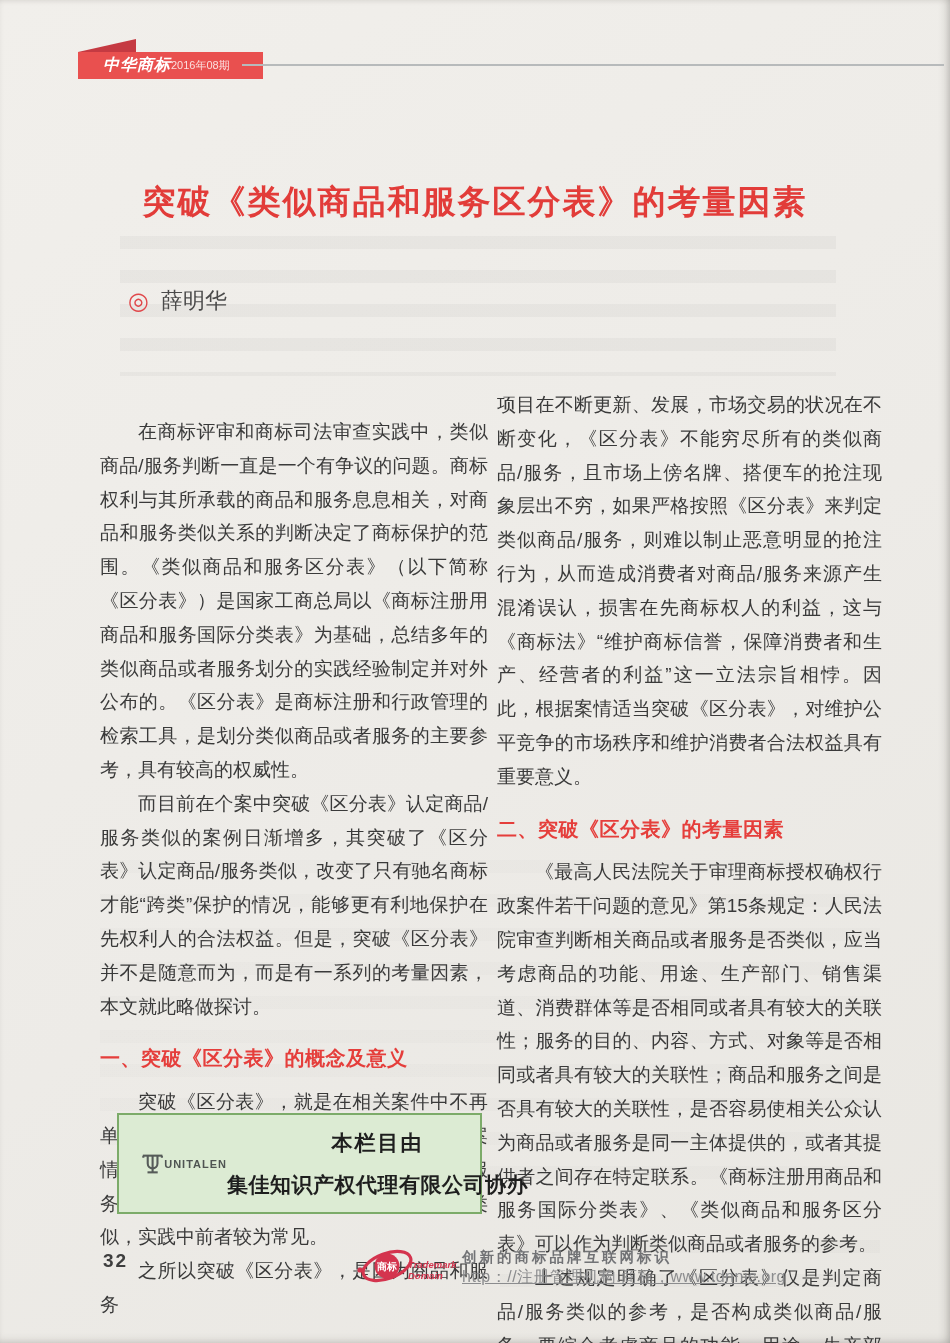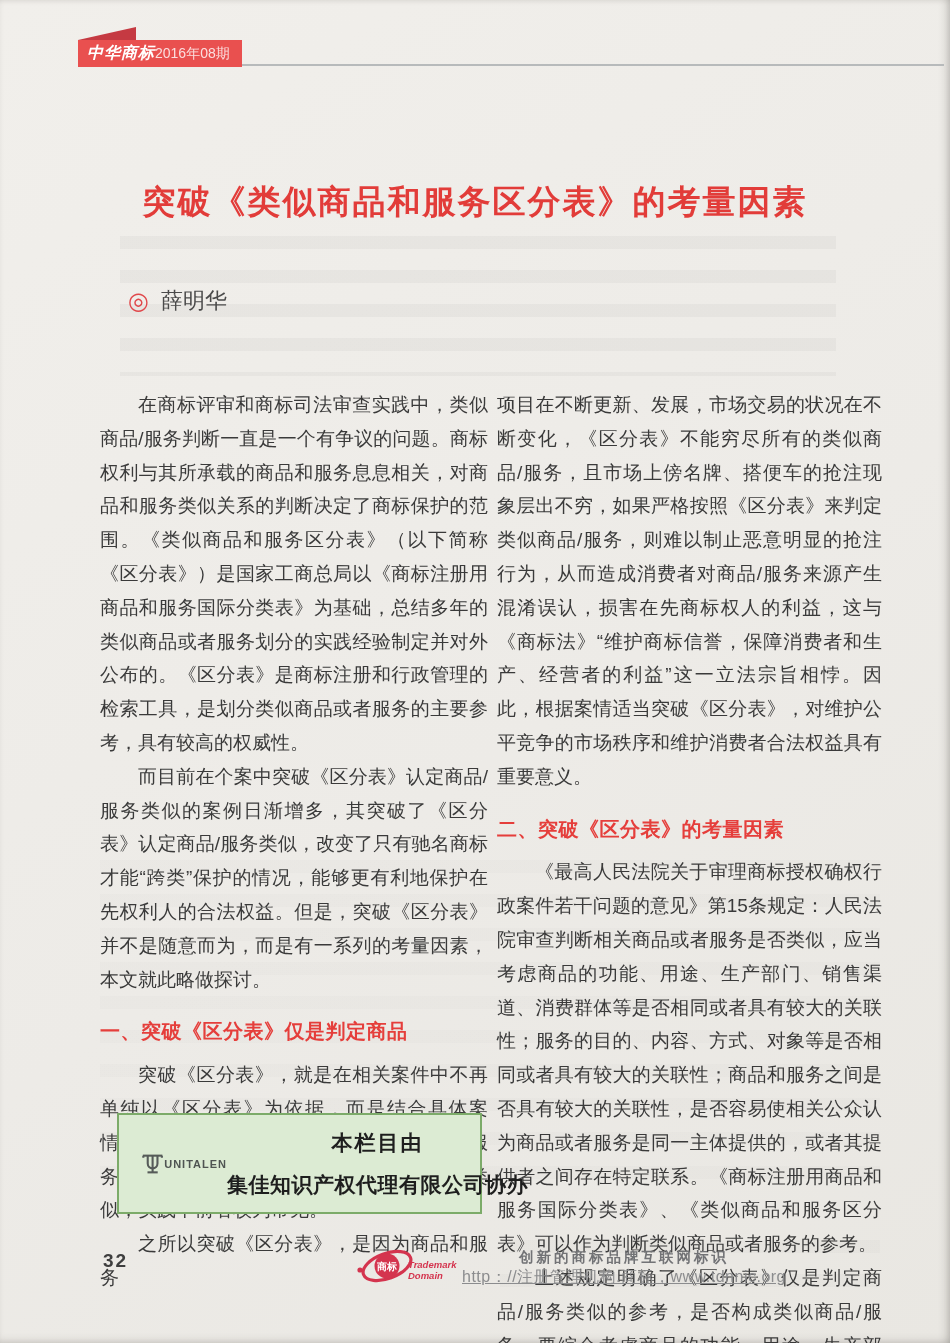--- a/index.html
+++ b/index.html
@@ -14,40 +14,40 @@
     box-shadow:inset -8px 0 10px -6px rgba(90,85,80,.35), inset 0 -6px 8px -5px rgba(90,85,80,.25), inset 0 4px 6px -4px rgba(120,115,110,.18);
   }
   
   .bleed{position:absolute;opacity:.055;pointer-events:none;
     background:repeating-linear-gradient(to bottom,#5a5a5a 0 13px,transparent 13px 34px);}
   .bleed.b1{left:120px;top:236px;width:716px;height:140px;}
   .bleed.b2{left:500px;top:1240px;width:380px;height:60px;opacity:.03;}
   .bleed.b3{left:100px;top:860px;width:780px;height:340px;opacity:.022;}
 
   
-  .ribbon{position:absolute;left:78px;top:40px;width:164px;height:27px;
-    background:#e9504f;display:flex;align-items:center;padding-left:9px;box-sizing:border-box;}
+  .ribbon{position:absolute;left:78px;top:52px;width:185px;height:27px;
+    background:#e9504f;display:flex;align-items:center;padding-left:25px;box-sizing:border-box;}
   .ribbon:before{content:"";position:absolute;left:0;top:-13px;width:58px;height:13px;
     background:#c53a42;clip-path:polygon(0 100%,100% 0,100% 100%);}
   .ribbon .mag{color:#ffffff;font-size:16px;font-weight:bold;font-style:italic;
     font-family:"DejaVu Serif","Liberation Serif",serif;letter-spacing:1px;white-space:nowrap;}
-  .ribbon .issue{color:#fbdede;font-size:14px;margin-left:0;white-space:nowrap;text-align:center;}
+  .ribbon .issue{color:#fbdede;font-size:11px;margin-left:0;white-space:nowrap;text-align:center;}
   .header-rule{position:absolute;left:242px;top:64px;width:702px;height:2px;background:#b7babb;}
 
   
   .title{position:absolute;left:0;top:180px;width:950px;text-align:center;
     color:#e23c39;font-size:33px;font-weight:bold;letter-spacing:2px;}
   .author{position:absolute;left:128px;top:286px;font-size:22px;color:#4a4a4a;
     display:flex;align-items:center;gap:12px;}
   .author .mark{color:#e0484b;font-size:24px;line-height:1;}
 
   
   .col{position:absolute;top:388px;width:388px;font-size:19px;line-height:33.8px;
     color:#3a3a3a;text-align:justify;text-justify:inter-ideograph;}
-  .col.left{left:100px;}
+  .col.left{left:100px;margin-top:27px;}
   .col.right{left:497px;width:385px;}
   .col p{margin:0;text-indent:2em;}
   .col p.noindent{text-indent:0;}
   .col h3{margin:19px 0 9px 0;font-size:20px;color:#e53e3b;font-weight:bold;text-indent:0;letter-spacing:.5px;}
 
   
   .sponsor{position:absolute;left:117px;top:1113px;width:365px;height:101px;
     background:#dcebd3;border:2px solid #7cab69;box-sizing:border-box;
     display:flex;align-items:center;padding:8px 10px 8px 22px;}
   .sponsor .logo{display:flex;flex-direction:row;align-items:center;width:86px;flex:0 0 auto;}
@@ -56,21 +56,21 @@
   .sponsor .stext .l1{font-size:21px;margin-bottom:14px;letter-spacing:2px;}
   .sponsor .stext .l2{font-size:21px;letter-spacing:.5px;white-space:nowrap;}
 
   
   .pageno{position:absolute;left:103px;top:1250px;font-size:19px;font-weight:bold;
     color:#3e3e3e;letter-spacing:2px;}
   .footer{position:absolute;left:356px;top:1244px;display:flex;align-items:flex-start;}
   .tdlogo{position:relative;width:58px;height:46px;flex:0 0 auto;}
   .tdwords{width:46px;margin:16px 4px 0 -6px;flex:0 0 auto;
     color:#d4344e;font-style:italic;font-weight:bold;font-size:9.5px;line-height:10.5px;}
-  .ftext{margin-left:4px;margin-top:4px;text-align:center;}
+  .ftext{margin-left:4px;margin-top:4px;}
   .ftext .slogan{font-size:14.5px;font-weight:bold;color:#727376;letter-spacing:3px;white-space:nowrap;}
   .ftext .url{font-size:16px;color:#8b8c8e;margin-top:0;letter-spacing:.5px;white-space:nowrap;text-decoration:underline;}
 </style>
 </head>
 <body>
 
 <div class="page">
 
   <div class="bleed b1"></div>
   <div class="bleed b2"></div>
@@ -84,21 +84,21 @@
 
   <h1 class="title" style="margin:0;">突破《类似商品和服务区分表》的考量因素</h1>
   <div class="author">
     <span class="mark">◎</span>
     <span>薛明华</span>
   </div>
 
   <div class="col left">
     <p>在商标评审和商标司法审查实践中，类似商品/服务判断一直是一个有争议的问题。商标权利与其所承载的商品和服务息息相关，对商品和服务类似关系的判断决定了商标保护的范围。《类似商品和服务区分表》（以下简称《区分表》）是国家工商总局以《商标注册用商品和服务国际分类表》为基础，总结多年的类似商品或者服务划分的实践经验制定并对外公布的。《区分表》是商标注册和行政管理的检索工具，是划分类似商品或者服务的主要参考，具有较高的权威性。</p>
     <p>而目前在个案中突破《区分表》认定商品/服务类似的案例日渐增多，其突破了《区分表》认定商品/服务类似，改变了只有驰名商标才能“跨类”保护的情况，能够更有利地保护在先权利人的合法权益。但是，突破《区分表》并不是随意而为，而是有一系列的考量因素，本文就此略做探讨。</p>
-    <h3>一、突破《区分表》仅是判定商品</h3>
+    <h3>一、突破《区分表》的概念及意义</h3>
     <p>突破《区分表》，就是在相关案件中不再单纯以《区分表》为依据，而是结合具体案情，判定在《区分表》中未构成类似的商品/服务为类似，或者属于类似商品/服务的为不类似，实践中前者较为常见。</p>
     <p>之所以突破《区分表》，是因为商品和服务</p>
   </div>
 
   <div class="col right">
     <p class="noindent">项目在不断更新、发展，市场交易的状况在不断变化，《区分表》不能穷尽所有的类似商品/服务，且市场上傍名牌、搭便车的抢注现象层出不穷，如果严格按照《区分表》来判定类似商品/服务，则难以制止恶意明显的抢注行为，从而造成消费者对商品/服务来源产生混淆误认，损害在先商标权人的利益，这与《商标法》“维护商标信誉，保障消费者和生产、经营者的利益”这一立法宗旨相悖。因此，根据案情适当突破《区分表》，对维护公平竞争的市场秩序和维护消费者合法权益具有重要意义。</p>
     <h3>二、突破《区分表》的考量因素</h3>
     <p>《最高人民法院关于审理商标授权确权行政案件若干问题的意见》第15条规定：人民法院审查判断相关商品或者服务是否类似，应当考虑商品的功能、用途、生产部门、销售渠道、消费群体等是否相同或者具有较大的关联性；服务的目的、内容、方式、对象等是否相同或者具有较大的关联性；商品和服务之间是否具有较大的关联性，是否容易使相关公众认为商品或者服务是同一主体提供的，或者其提供者之间存在特定联系。《商标注册用商品和服务国际分类表》、《类似商品和服务区分表》可以作为判断类似商品或者服务的参考。</p>
     <p>上述规定明确了《区分表》仅是判定商品/服务类似的参考，是否构成类似商品/服务，要综合考虑商品的功能、用途、生产部门、销售渠道、消费对象等方面和服务的目的、内容、方式、对象等，而商品/服务具有较强关联性仅是</p>
   </div>

